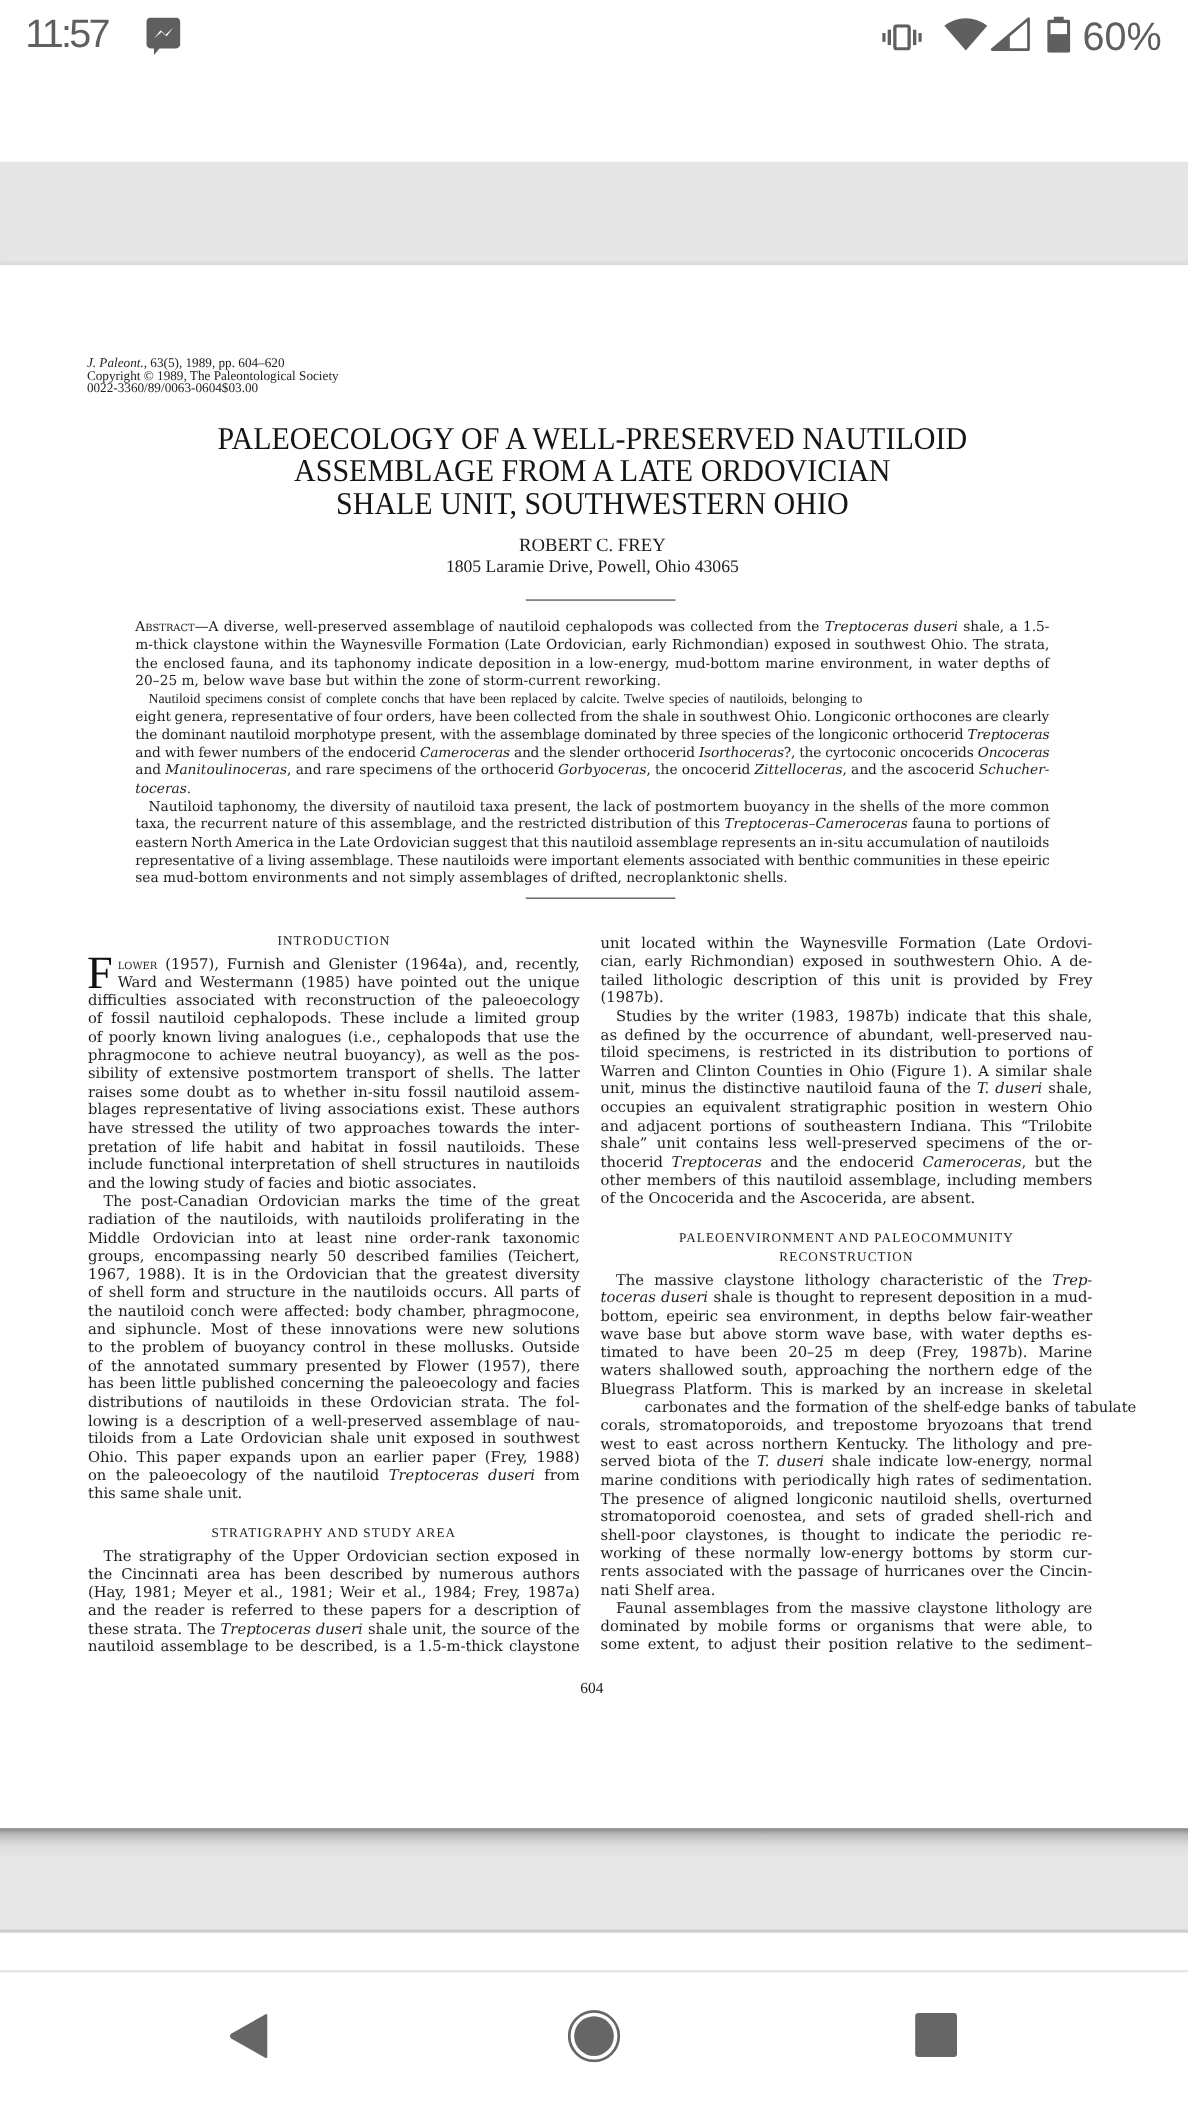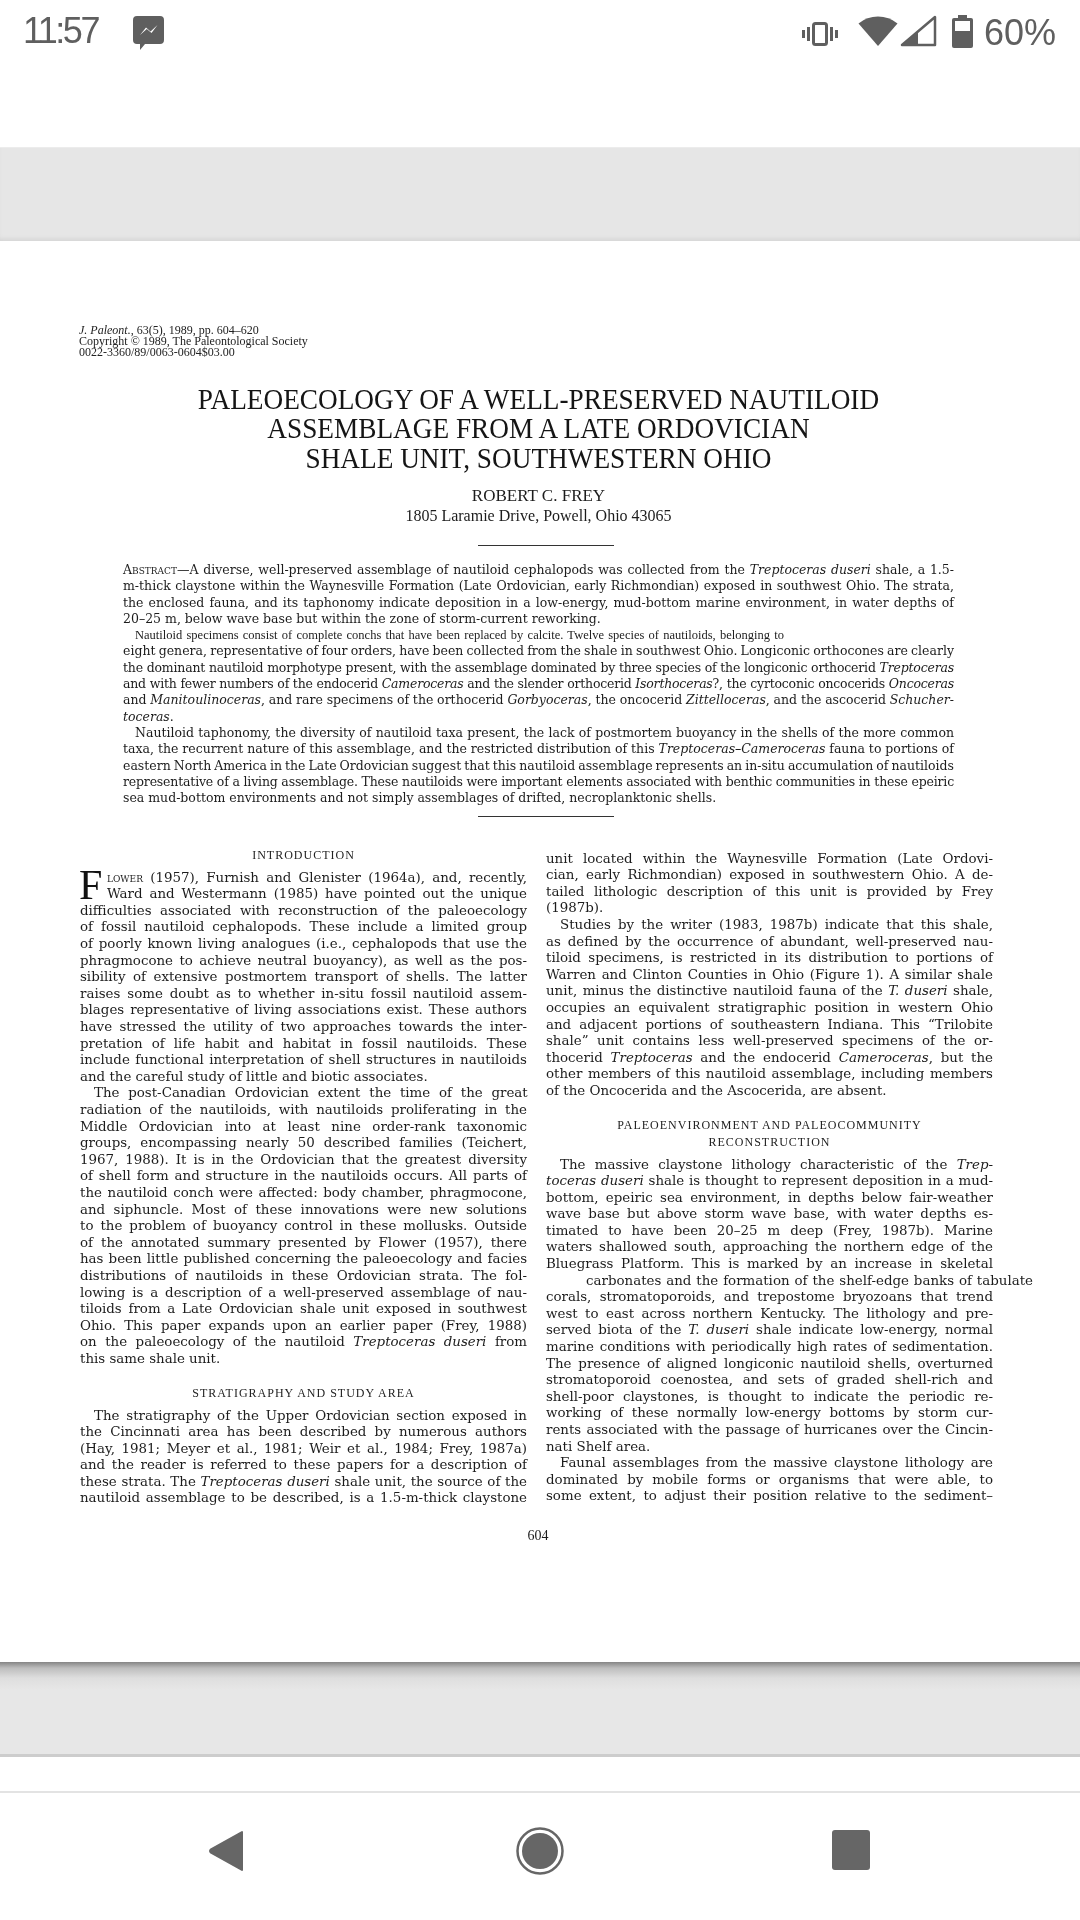--- a/index.html
+++ b/index.html
@@ -143,24 +143,24 @@
           <div class="ln j"><span class="t" style="word-spacing: 4.22917px;">difficulties associated with reconstruction of the paleoecology</span></div>
           <div class="ln j"><span class="t" style="word-spacing: 3.6875px;">of fossil nautiloid cephalopods. These include a limited group</span></div>
           <div class="ln j"><span class="t" style="word-spacing: 1.48438px;">of poorly known living analogues (i.e., cephalopods that use the</span></div>
           <div class="ln j"><span class="t" style="word-spacing: 2.17708px;">phragmocone to achieve neutral buoyancy), as well as the pos-</span></div>
           <div class="ln j"><span class="t" style="word-spacing: 3.20703px;">sibility of extensive postmortem transport of shells. The latter</span></div>
           <div class="ln j"><span class="t" style="word-spacing: 2.67361px;">raises some doubt as to whether in-situ fossil nautiloid assem-</span></div>
           <div class="ln j"><span class="t" style="word-spacing: 1.70536px;">blages representative of living associations exist. These authors</span></div>
           <div class="ln j"><span class="t" style="word-spacing: 3.09201px;">have stressed the utility of two approaches towards the inter-</span></div>
           <div class="ln j"><span class="t" style="word-spacing: 4.84896px;">pretation of life habit and habitat in fossil nautiloids. These</span></div>
           <div class="ln j"><span class="t" style="word-spacing: 1.28348px;">include functional interpretation of shell structures in nautiloids</span></div>
-          <div class="ln"><span class="t">and the careful study of little and biotic associates.</span></div>
-        </div>
-        <div class="para">
-          <div class="ln ind j"><span class="t" style="word-spacing: 4.5px;">The post-Canadian Ordovician extent the time of the great</span></div>
+          <div class="ln"><span class="t">and the lowing study of facies and biotic associates.</span></div>
+        </div>
+        <div class="para">
+          <div class="ln ind j"><span class="t" style="word-spacing: 4.5px;">The post-Canadian Ordovician marks the time of the great</span></div>
           <div class="ln j"><span class="t" style="word-spacing: 3.49023px;">radiation of the nautiloids, with nautiloids proliferating in the</span></div>
           <div class="ln j"><span class="t" style="word-spacing: 7.26339px;">Middle Ordovician into at least nine order-rank taxonomic</span></div>
           <div class="ln j"><span class="t" style="word-spacing: 4.72917px; text-align: center;">groups, encompassing nearly 50 described families (Teichert,</span></div>
           <div class="ln j"><span class="t" style="word-spacing: 2.70312px;">1967, 1988). It is in the Ordovician that the greatest diversity</span></div>
           <div class="ln j"><span class="t" style="word-spacing: 1.57102px;">of shell form and structure in the nautiloids occurs. All parts of</span></div>
           <div class="ln j"><span class="t" style="word-spacing: 1.33036px;">the nautiloid conch were affected: body chamber, phragmocone,</span></div>
           <div class="ln j"><span class="t" style="word-spacing: 4.16016px;">and siphuncle. Most of these innovations were new solutions</span></div>
           <div class="ln j"><span class="t" style="word-spacing: 2.73785px;">to the problem of buoyancy control in these mollusks. Outside</span></div>
           <div class="ln j"><span class="t" style="word-spacing: 3.72852px;">of the annotated summary presented by Flower (1957), there</span></div>
           <div class="ln j"><span class="t" style="word-spacing: 0.878906px;">has been little published concerning the paleoecology and facies</span></div>

